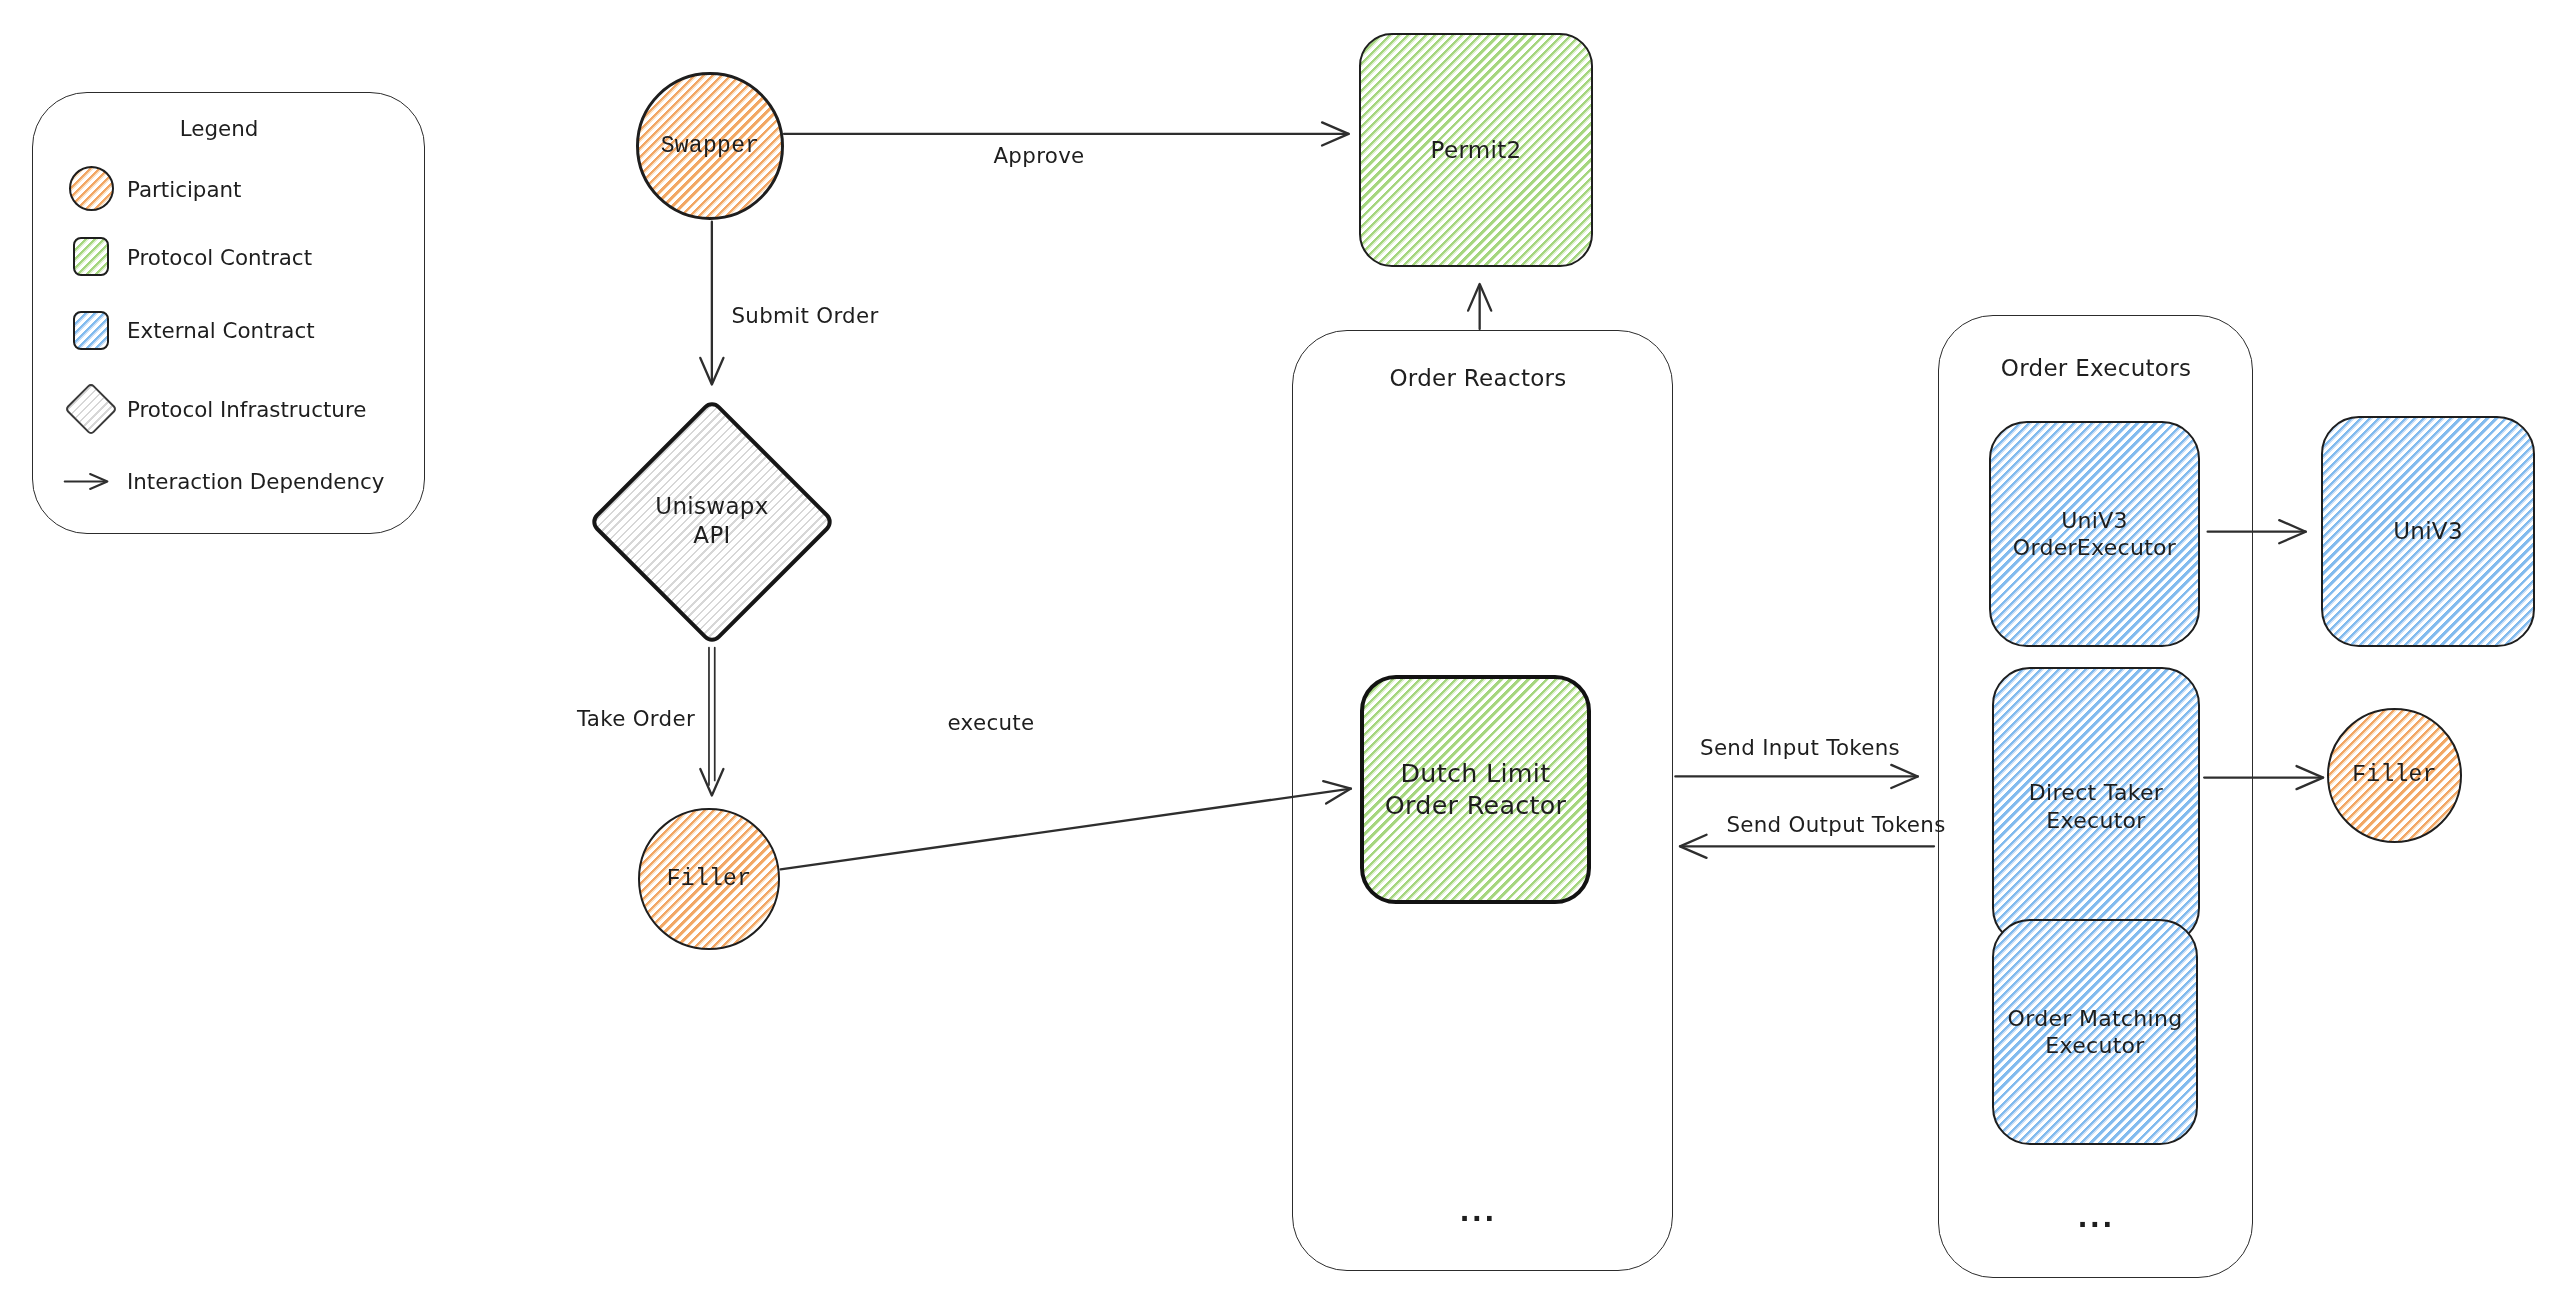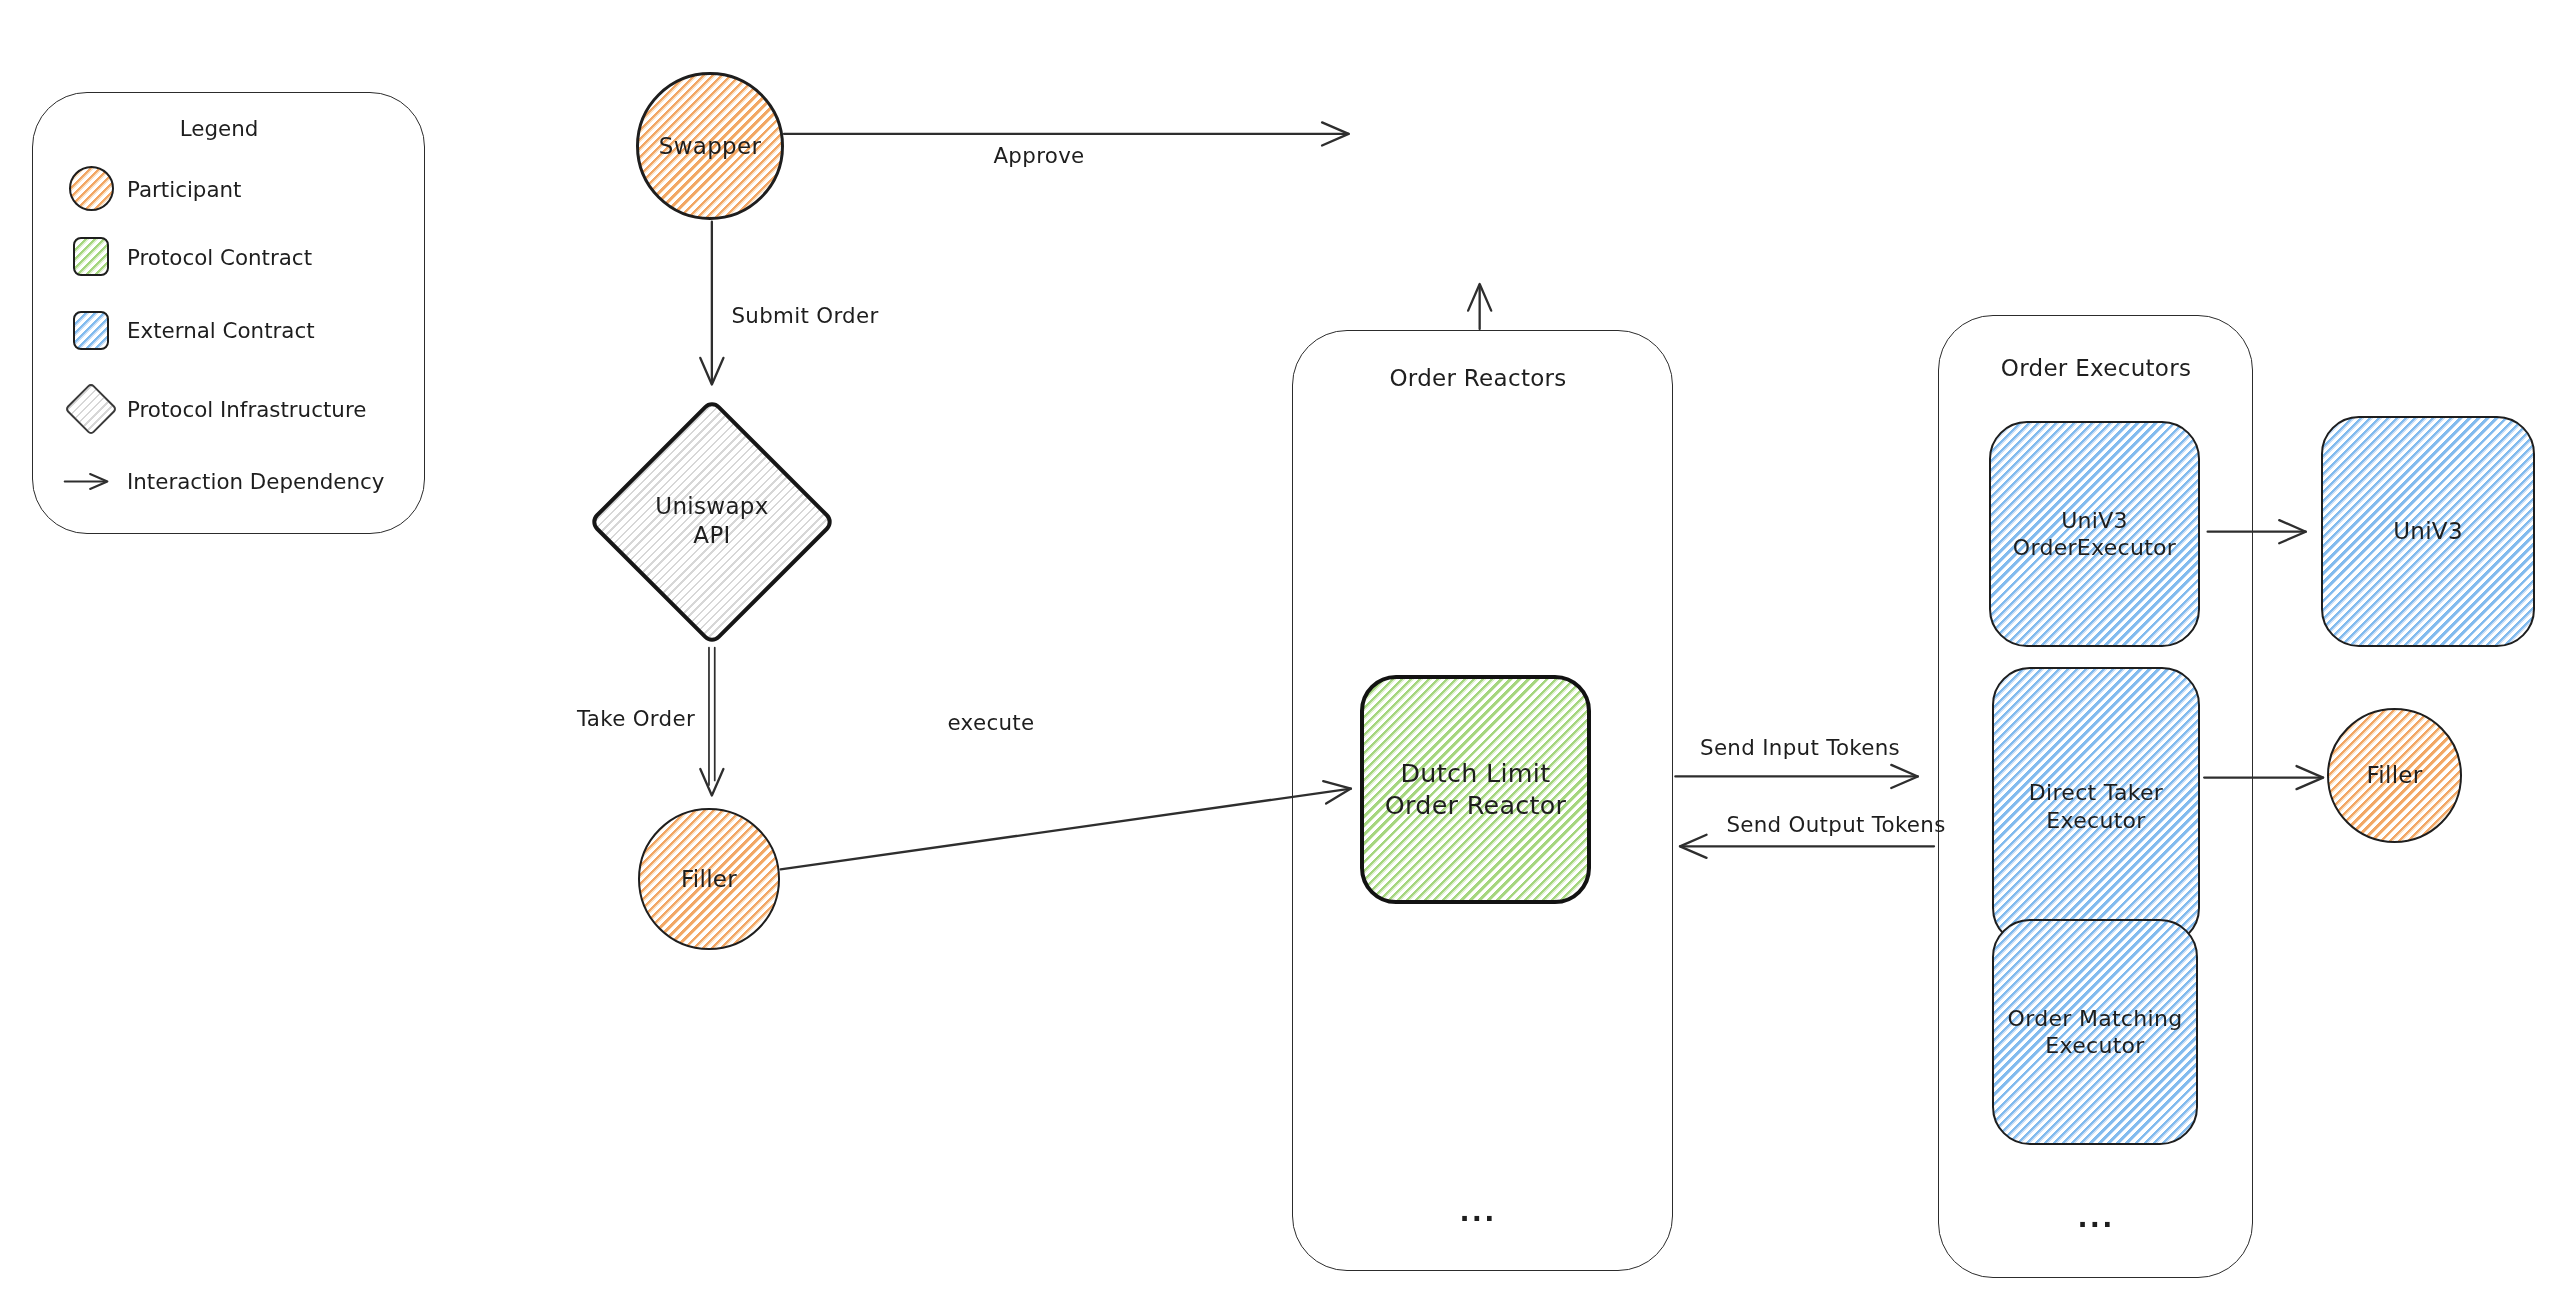--- a/index.html
+++ b/index.html
@@ -12,21 +12,21 @@
 
   
   .shape { position: absolute; display: flex; align-items: center; justify-content: center; text-align: center; z-index: 2; }
   .circle { border-radius: 50%; border: 3.5px solid #1e1e1e; }
   .rbox   { border: 2.3px solid #1e1e1e; border-radius: 38px; }
   .group  { position: absolute; border: 1.7px solid #2c2c2c; border-radius: 55px; background: #fff; z-index: 1; }
   .diamond { position: absolute; border: 4.6px solid #161616; border-radius: 11.5px; z-index: 2; transform: rotate(45deg); }
 
   
   .hatch-orange { background-color: #fff; background-image: repeating-linear-gradient(135deg,
-      #f2a765 0px, #f2a765 2.3px, #fbe0c0 2.3px, #fbe0c0 3.5px, rgba(255,255,255,0) 3.5px, rgba(255,255,255,0) 6.4px); }
+      #f2a765 0px, #f2a765 2.3px, #fbe0c0 2.3px, #fbe0c0 3.5px, rgba(255,255,255,0) 3.5px, rgba(255,255,255,0) 6.4px); font-family: Liberation Mono, monospace; }
   .hatch-green  { background-color: #fff; background-image: repeating-linear-gradient(135deg,
       #a5d67f 0px, #a5d67f 2.3px, #def0cc 2.3px, #def0cc 3.5px, rgba(255,255,255,0) 3.5px, rgba(255,255,255,0) 6.4px); }
   .hatch-blue   { background-color: #fff; background-image: repeating-linear-gradient(135deg,
       #82bbee 0px, #82bbee 2.3px, #cadff7 2.3px, #cadff7 3.5px, rgba(255,255,255,0) 3.5px, rgba(255,255,255,0) 6.4px); }
   
   .hatch-gray-rot { background-color: #fff; background-image: repeating-linear-gradient(90deg,
       #d7d7d7 0px, #d7d7d7 1.7px, rgba(255,255,255,0) 1.7px, rgba(255,255,255,0) 5.8px); }
 
   
   .node-label { font-size: 23px; line-height: 1.25; letter-spacing: 0.3px; }
@@ -74,20 +74,23 @@
   <div class="pin dots" style="left:1478px; top:1211px;">...</div>
 
   <div class="group" style="left:1938px; top:315px; width:315px; height:963px;"></div>
   <div class="pin group-title" style="left:2096px; top:368px;">Order Executors</div>
   <div class="pin dots" style="left:2096px; top:1217px;">...</div>
 
   <div class="shape circle hatch-orange" style="left:636px; top:72px; width:148px; height:148px;">
     <span class="node-label">Swapper</span>
   </div>
 
+  <div class="shape rbox hatch-green" style="left:1359px; top:33px; width:234px; height:234px; border-width:2.9px; border-radius:33px;">
+    <span class="node-label">Permit2</span>
+  </div>
 
   <div class="diamond hatch-gray-rot" style="left:624px; top:434px; width:176px; height:176px;"></div>
   <div class="pin node-label" style="left:712px; top:521px;">
     <div>Uniswapx</div>
     <div>API</div>
   </div>
 
   <div class="shape circle hatch-orange" style="left:638px; top:808px; width:142px; height:142px; border-width:2.9px;">
     <span class="node-label">Filler</span>
   </div>

